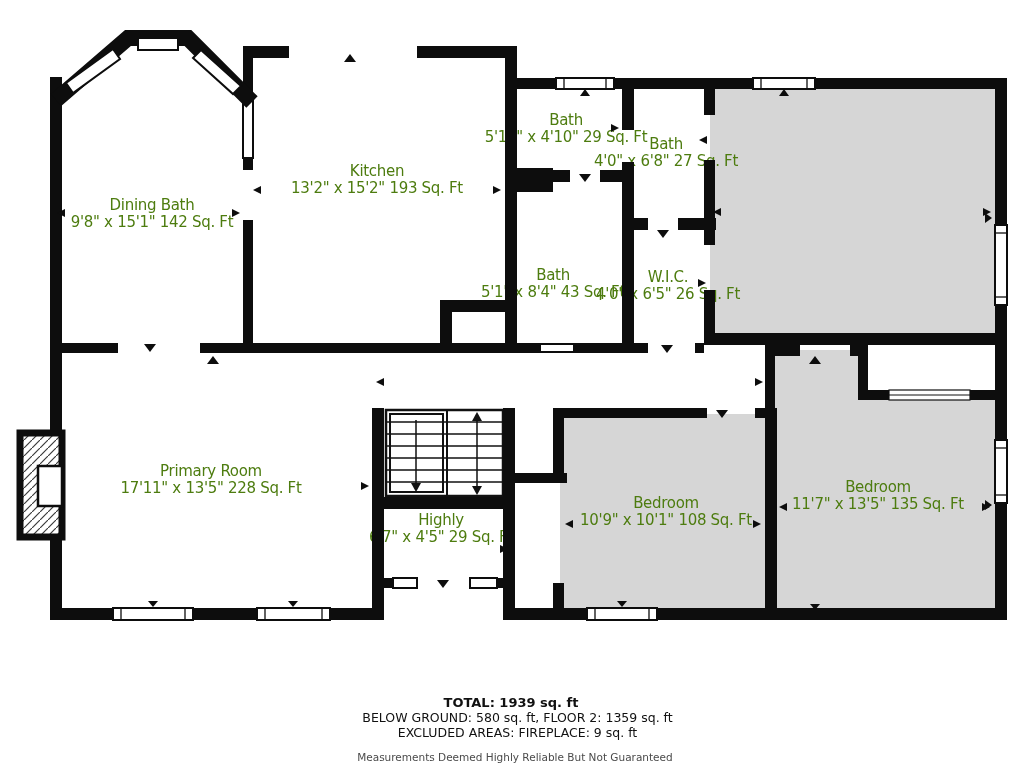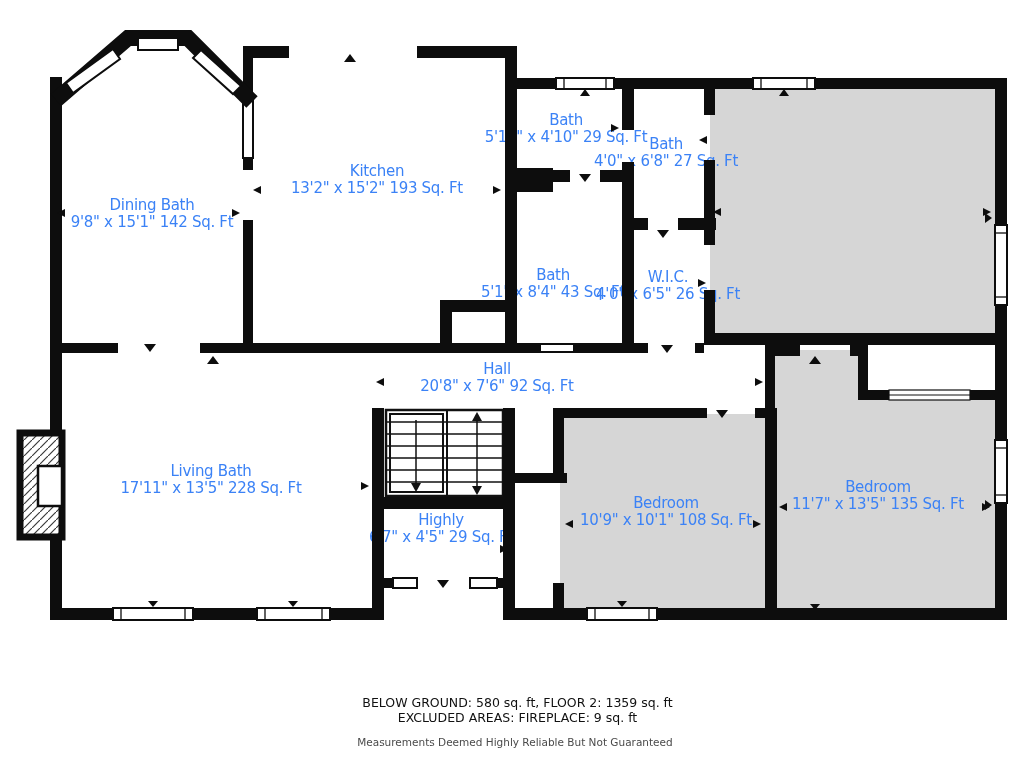--- a/index.html
+++ b/index.html
@@ -6,21 +6,21 @@
   .plan{
     position:relative;width:1024px;height:768px;background:#ffffff;overflow:hidden;
     font-family:"DejaVu Sans",sans-serif;
   }
   .layer{position:absolute;left:0;top:0;width:1024px;height:768px;}
   .layer.base{z-index:1;}
   .labels{z-index:2;}
   .layer.walls{z-index:3;pointer-events:none;}
   .lbl{
     position:absolute;transform:translateX(-50%);text-align:center;white-space:nowrap;
-    font-size:15px;line-height:16.5px;letter-spacing:-0.3px;color:#3b82f6;
+    font-size:15px;line-height:16.5px;letter-spacing:-0.3px;color:#4d7c0f;
   }
   .footer{
     position:absolute;left:511px;top:695px;transform:translateX(-50%);
     text-align:center;white-space:nowrap;color:#111;
   }
   .f-total{font-size:13px;font-weight:bold;line-height:15px;}
   .f-line{font-size:12.5px;line-height:12.5px;margin-top:2px;margin-left:13px;}
   .f-disc{font-size:10.5px;color:#4a4a4a;margin-top:12px;text-align:right;}
 </style>
 </head>
@@ -90,42 +90,39 @@
       <div>4'0" x 6'8" 27 Sq. Ft</div>
     </div>
     <div class="lbl" style="left:553px;top:267px">
       <div>Bath</div>
       <div>5'1" x 8'4" 43 Sq. Ft</div>
     </div>
     <div class="lbl" style="left:668px;top:269px">
       <div>W.I.C.</div>
       <div>4'0" x 6'5" 26 Sq. Ft</div>
     </div>
-    <div class="lbl" style="left:497px;top:361px">
-      <div>Hall</div>
-      <div>20'8" x 7'6" 92 Sq. Ft</div>
-    </div>
     <div class="lbl" style="left:211px;top:463px">
-      <div>Living Bath</div>
+      <div>Primary Room</div>
       <div>17'11" x 13'5" 228 Sq. Ft</div>
     </div>
     <div class="lbl" style="left:441px;top:512px">
       <div>Highly</div>
       <div>6'7" x 4'5" 29 Sq. Ft</div>
     </div>
     <div class="lbl" style="left:666px;top:495px">
       <div>Bedroom</div>
       <div>10'9" x 10'1" 108 Sq. Ft</div>
     </div>
     <div class="lbl" style="left:878px;top:479px">
       <div>Bedroom</div>
       <div>11'7" x 13'5" 135 Sq. Ft</div>
     </div>
 
     <div class="footer">
+      <div class="f-total">TOTAL: 1939 sq. ft</div>
       <div class="f-line">BELOW GROUND: 580 sq. ft, FLOOR 2: 1359 sq. ft</div>
       <div class="f-line">EXCLUDED AREAS: FIREPLACE: 9 sq. ft</div>
       <div class="f-disc">Measurements Deemed Highly Reliable But Not Guaranteed</div>
     </div>
   </div>
 
   <svg class="layer walls" viewBox="0 0 1024 768">
     <g fill="#0d0d0d" stroke="none">
 
       <rect x="50" y="77" width="12" height="276"></rect>

